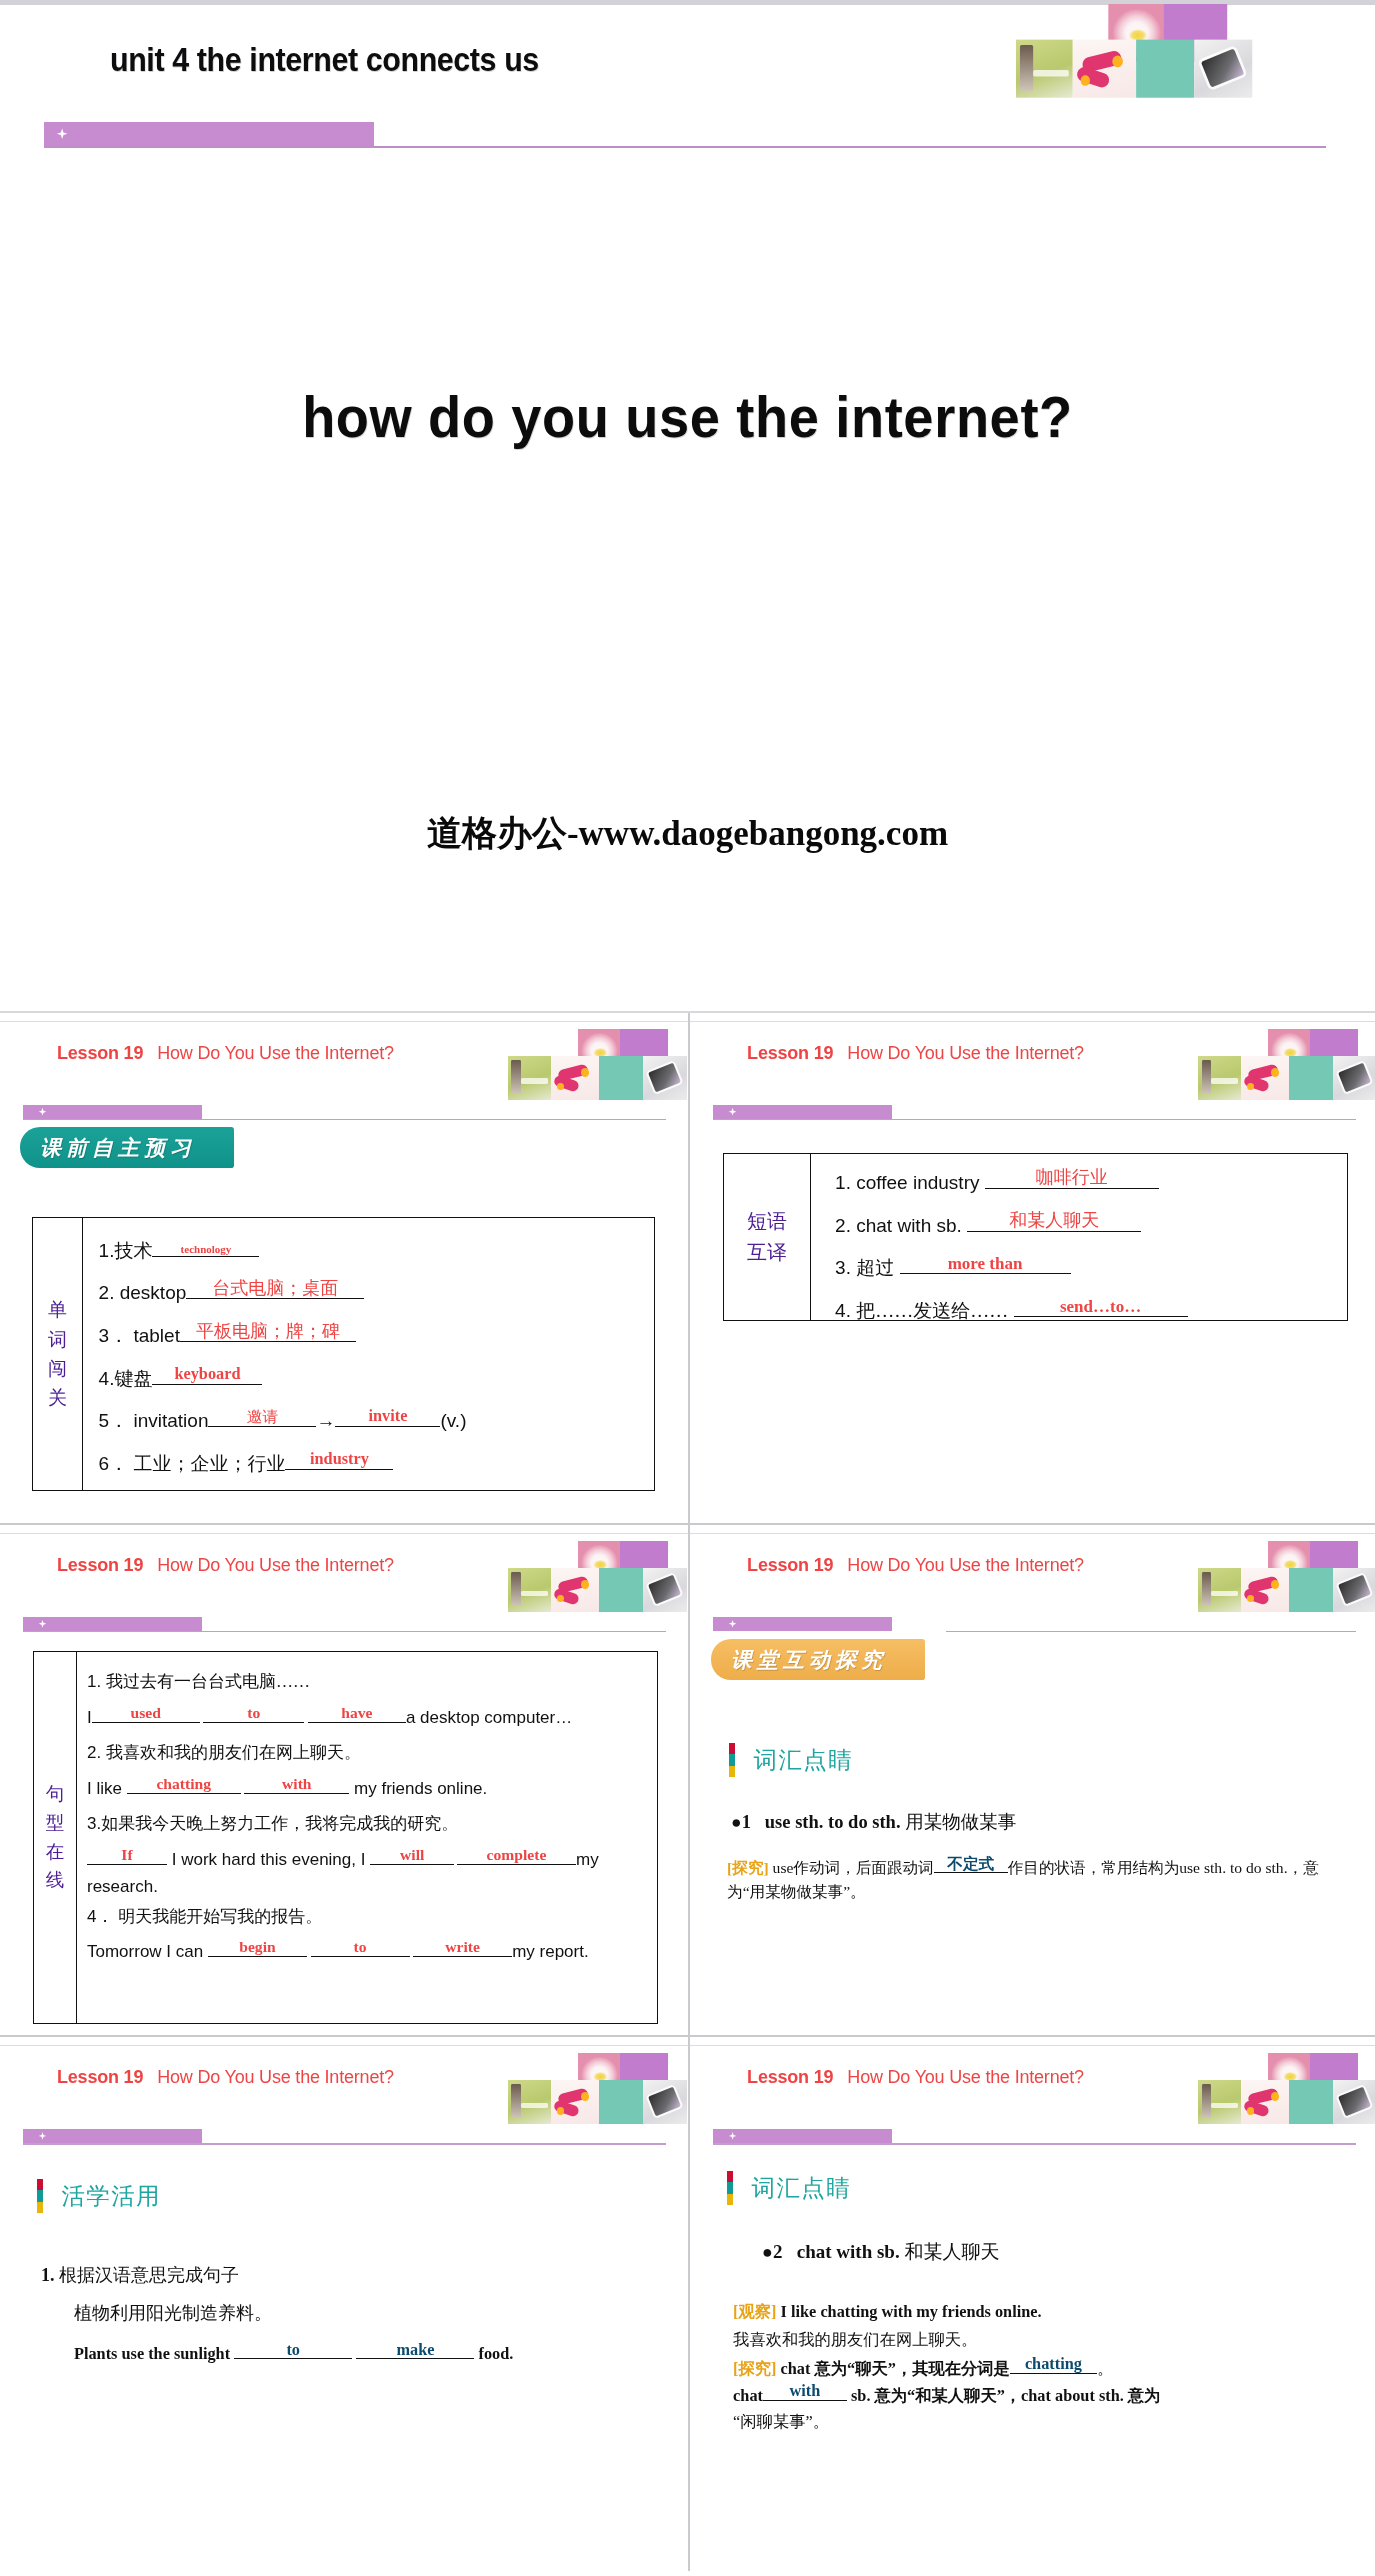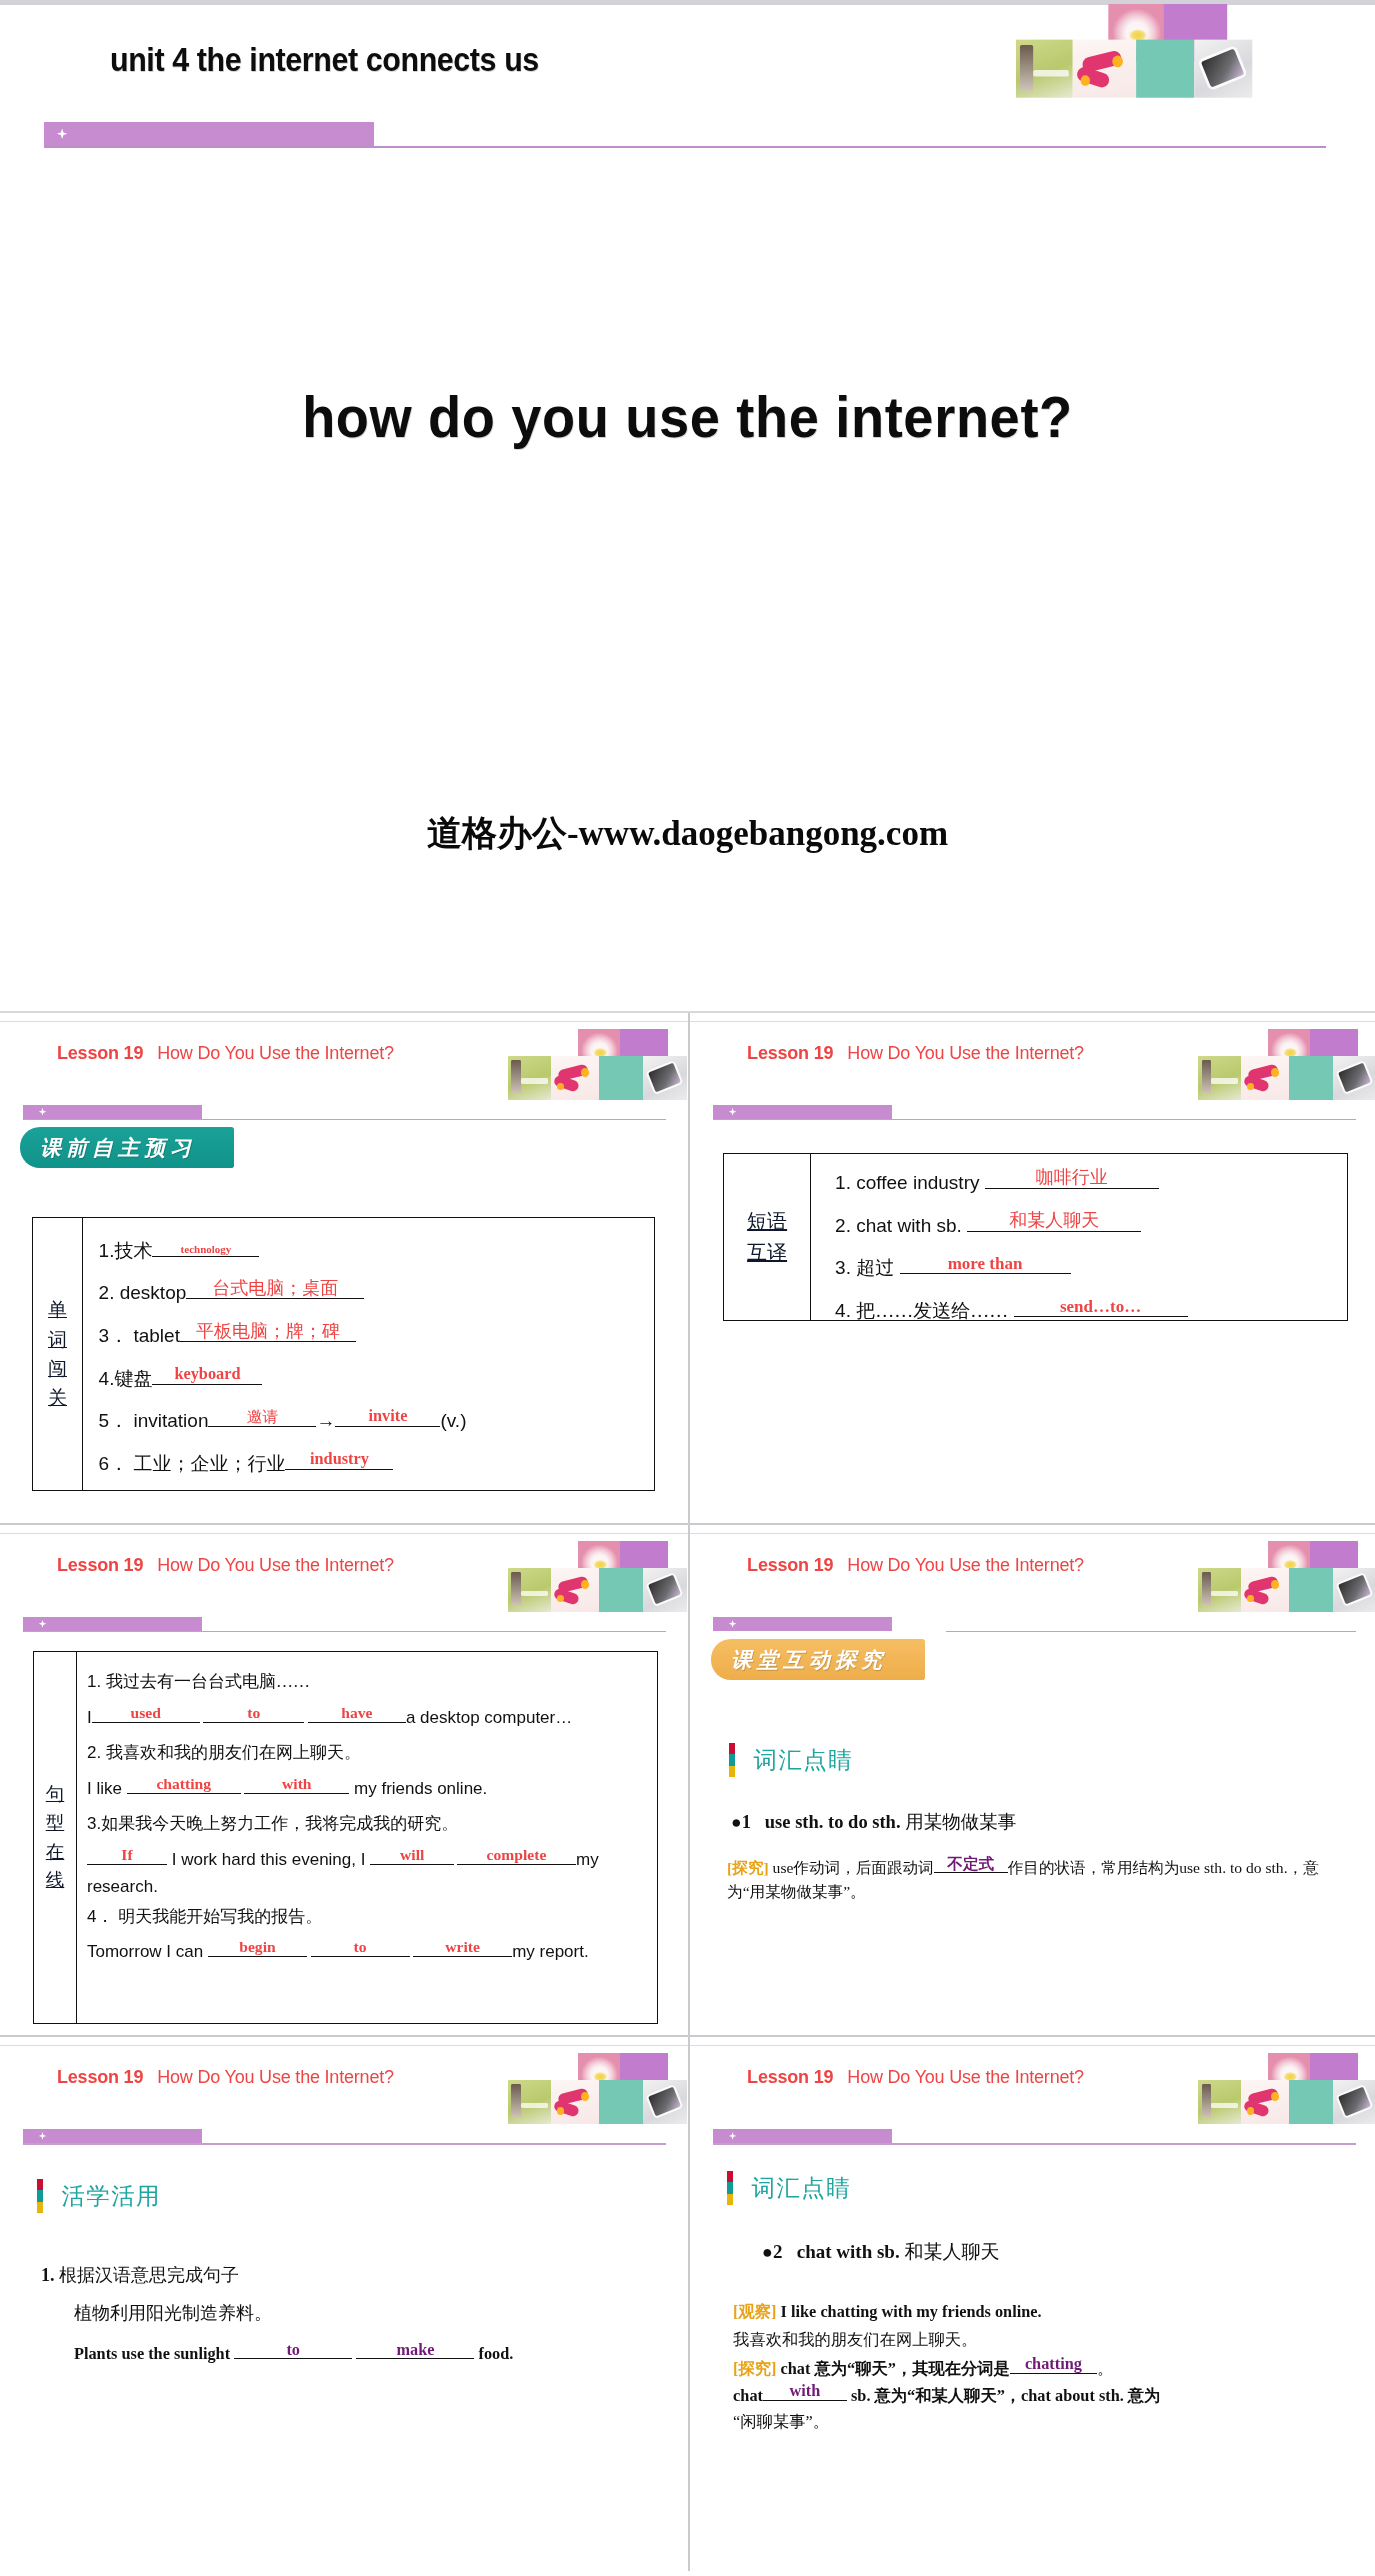--- a/index.html
+++ b/index.html
@@ -235,24 +235,23 @@
   .tbl {
     position: absolute;
     border: 1.4px solid #111;
     display: flex;
   }
   .tbl .col-head {
     border-right: 1.4px solid #111;
     display: flex; flex-direction: column;
     align-items: center; justify-content: center;
     font-family: "Liberation Serif", "DejaVu Serif", serif;
-    color: #0f172a;
+    color: #4c1d95;
     line-height: 1.55;
     flex: 0 0 auto;
-    text-decoration: underline;
   }
   .tbl .col-body {
     flex: 1 1 auto;
     padding: 11.4px 10px 11.4px 15.6px;
     font-family: "Liberation Sans", sans-serif;
     color: #111;
   }
   .row { position: relative; white-space: nowrap; }
 
   
@@ -286,21 +285,21 @@
   }
   .bullet-dot { font-size: .95em; }
 
   .inline-blank {
     display: inline-block; position: relative;
     border-bottom: 1.4px solid #111; text-align:center;
     vertical-align: baseline;
   }
   .inline-blank .ans {
     position: absolute; left: 50%; transform: translateX(-50%);
-    bottom: 0.7px; color: #701a75; white-space: nowrap; line-height: 1;
+    bottom: 0.7px; color: #0c4a6e; white-space: nowrap; line-height: 1;
     font-weight: 700;
   }
 </style>
 </head>
 <body>
 
 <div class="cover">
   <div class="cover-topbar"></div>
 
   <div class="cover-unit-title">unit 4   the internet connects us</div>

